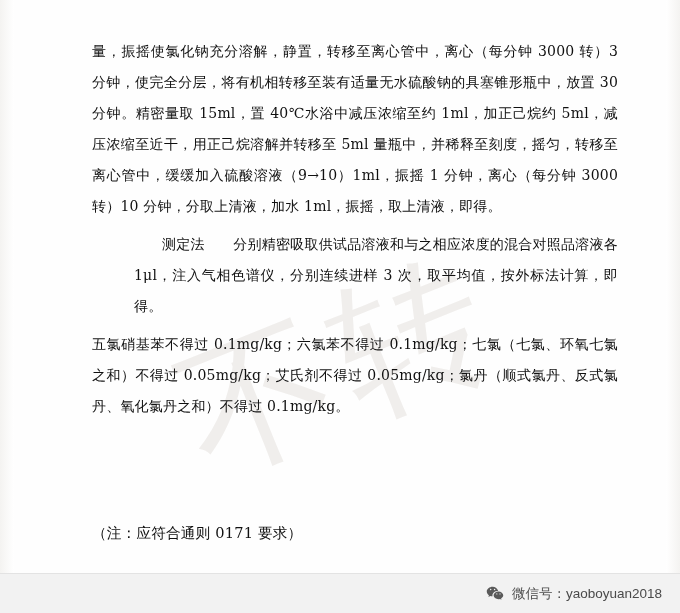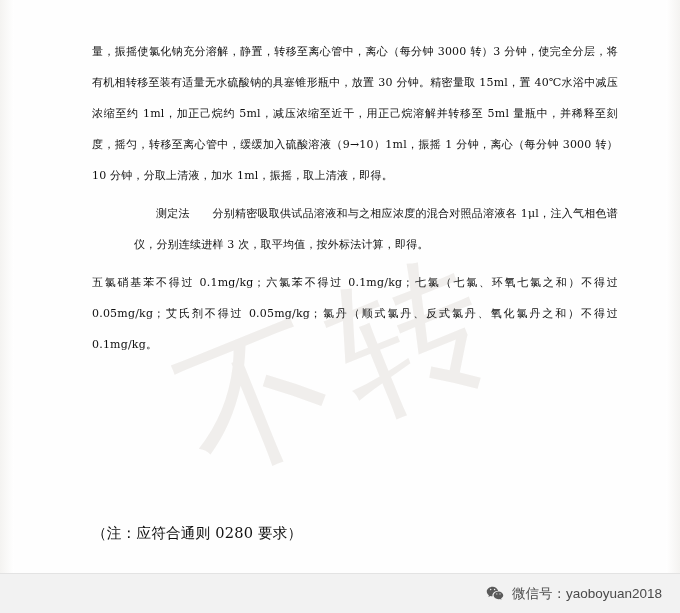--- a/index.html
+++ b/index.html
@@ -46,21 +46,21 @@
     line-height: 1;
   }
 
   #content {
     position: relative;
     z-index: 2;
     padding: 36px 62px 0 92px;
   }
 
   .para {
-    font-size: 11px;
+    font-size: 14px;
     line-height: 31px;
     color: #101010;
     text-align: justify;
     text-justify: inter-ideograph;
     margin: 0 0 0 0;
     letter-spacing: 0.2px;
   }
   .para + .para {
     margin-top: 17px;
   }
@@ -150,21 +150,21 @@
 
     <p class="para indent">测定法　　分别精密吸取供试品溶液和与之相应浓度的混合对照品溶液各 1μl，注入气相色谱仪，分别连续进样 3 次，取平均值，按外标法计算，即得。</p>
 
     <div class="gap-small"></div>
 
 
     <p class="para">五氯硝基苯不得过 0.1mg/kg；六氯苯不得过 0.1mg/kg；七氯（七氯、环氧七氯之和）不得过 0.05mg/kg；艾氏剂不得过 0.05mg/kg；氯丹（顺式氯丹、反式氯丹、氧化氯丹之和）不得过 0.1mg/kg。</p>
 
   </div>
 
-  <div id="note">（注：应符合通则 0280 要求）</div>
+  <div id="note">（注：应符合通则 0171 要求）</div>
 
   <div id="footer-bar">
     <div id="wechat-group">
       <span>
         <svg class="wechat-icon" viewBox="0 0 24 24" xmlns="http://www.w3.org/2000/svg" aria-hidden="true">
           <path fill="#5a5a5a" d="M9.2 3.2C5.3 3.2 2.1 5.8 2.1 9c0 1.8 1 3.4 2.6 4.5l-.6 2 2.2-1.1c.8.2 1.5.4 2.3.4h.5c-.1-.4-.2-.8-.2-1.2 0-2.9 2.9-5.2 6.4-5.2h.5c-.5-2.9-3.5-5.2-6.6-5.2zM6.8 7.6c-.5 0-.9-.4-.9-.9s.4-.9.9-.9.9.4.9.9-.4.9-.9.9zm4.7 0c-.5 0-.9-.4-.9-.9s.4-.9.9-.9.9.4.9.9-.4.9-.9.9z"></path>
           <path fill="#5a5a5a" d="M21.9 13.6c0-2.6-2.6-4.7-5.8-4.7s-5.8 2.1-5.8 4.7 2.6 4.7 5.8 4.7c.7 0 1.3-.1 1.9-.3l1.8.9-.5-1.6c1.6-.9 2.6-2.2 2.6-3.7zm-7.7-1c-.4 0-.7-.3-.7-.7s.3-.7.7-.7.7.3.7.7-.3.7-.7.7zm3.8 0c-.4 0-.7-.3-.7-.7s.3-.7.7-.7.7.3.7.7-.3.7-.7.7z"></path>
         </svg>
       </span>
       <span id="wechat-text">微信号：yaoboyuan2018</span>

